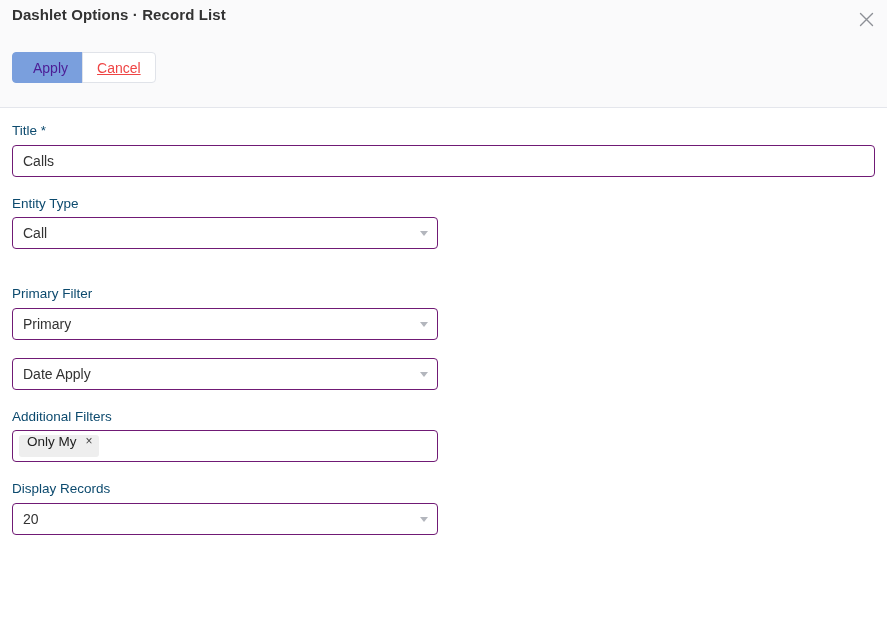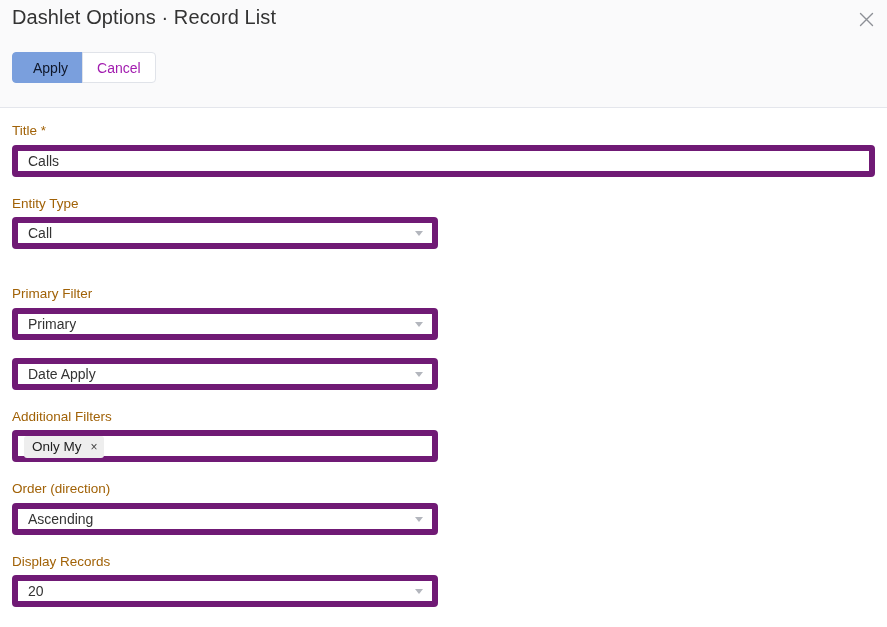--- a/index.html
+++ b/index.html
@@ -21,22 +21,22 @@
   .modal-header {
     height: 108px;
     background: #fafafb;
     border-bottom: 1px solid #e4e6ec;
     position: relative;
   }
   .modal-title {
     position: absolute;
     left: 12px;
     top: 6px;
-    font-size: 20px;
-    font-weight: 400;
+    font-size: 15px;
+    font-weight: 700;
     color: #333333;
     letter-spacing: 0.1px;
     white-space: nowrap;
   }
   .close-btn {
     position: absolute;
     right: 6px;
     top: 4px;
     width: 30px;
     height: 30px;
@@ -63,32 +63,33 @@
     padding: 0 14px;
     height: 31px;
     display: flex;
     align-items: center;
     justify-content: center;
     cursor: pointer;
     border: 1px solid transparent;
   }
   .btn-primary {
     background: #7a9fdd;
-    color: #0f172a;
+    color: #4c1d95;
     border-color: #7a9fdd;
     border-radius: 4px 0 0 4px;
     padding-left: 20px;
   }
   .btn-default {
     background: #ffffff;
-    color: #a21caf;
+    color: #ef4444;
     border-color: #e0e3e9;
     border-left: 1px solid #e0e3e9;
     border-radius: 0 4px 4px 0;
     margin-left: -1px;
+    text-decoration: underline;
   }
 
   
   .modal-body {
     position: relative;
     padding: 14px 0 0 0;
     height: 519px;
     overflow: hidden;
   }
   .grid {
@@ -99,31 +100,31 @@
   }
   .cell {
     width: 426px;
     margin-bottom: 18px;
   }
   .cell.full { width: 870px; }
 
   .field-label {
     display: block;
     font-size: 13.5px;
-    color: #a16207;
+    color: #0c4a6e;
     margin-bottom: 5px;
     font-weight: 400;
     line-height: 1.3;
   }
 
   .control {
     width: 100%;
     height: 32px;
     background: #ffffff;
-    border: 6px solid #701a75;
+    border: 1px solid #701a75;
     border-radius: 4px;
     font-family: "Liberation Sans", sans-serif;
     font-size: 14px;
     color: #333333;
     padding: 0 10px;
     display: flex;
     align-items: center;
     outline: none;
   }
   input.control::placeholder { color: #b9bcc4; }
@@ -155,21 +156,21 @@
     min-height: 32px;
     padding: 0 6px;
     display: flex;
     align-items: center;
     flex-wrap: wrap;
     gap: 4px;
     cursor: text;
   }
   .chip {
     display: inline-flex;
-    align-items: center;
+    align-items: flex-start;
     background: #eeeeee;
     border-radius: 3px;
     font-size: 13.5px;
     color: #222222;
     height: 22px;
     padding: 0 6px 0 8px;
     white-space: nowrap;
   }
   .chip-label { line-height: 1; }
   .chip-remove {
@@ -234,27 +235,20 @@
 
       <div class="cell">
         <label class="field-label">Additional Filters</label>
         <div class="control chips-control">
           <span class="chip">
             <span class="chip-label">Only My</span>
             <span class="chip-remove">×</span>
           </span>
         </div>
       </div>
-      <div class="cell">
-        <label class="field-label">Order (direction)</label>
-        <div class="control select-control">
-          <span class="select-value">Ascending</span>
-          <span class="caret"></span>
-        </div>
-      </div>
 
       <div class="cell">
         <label class="field-label">Display Records</label>
         <div class="control select-control">
           <span class="select-value">20</span>
           <span class="caret"></span>
         </div>
       </div>
 
       <div class="cell"></div>

